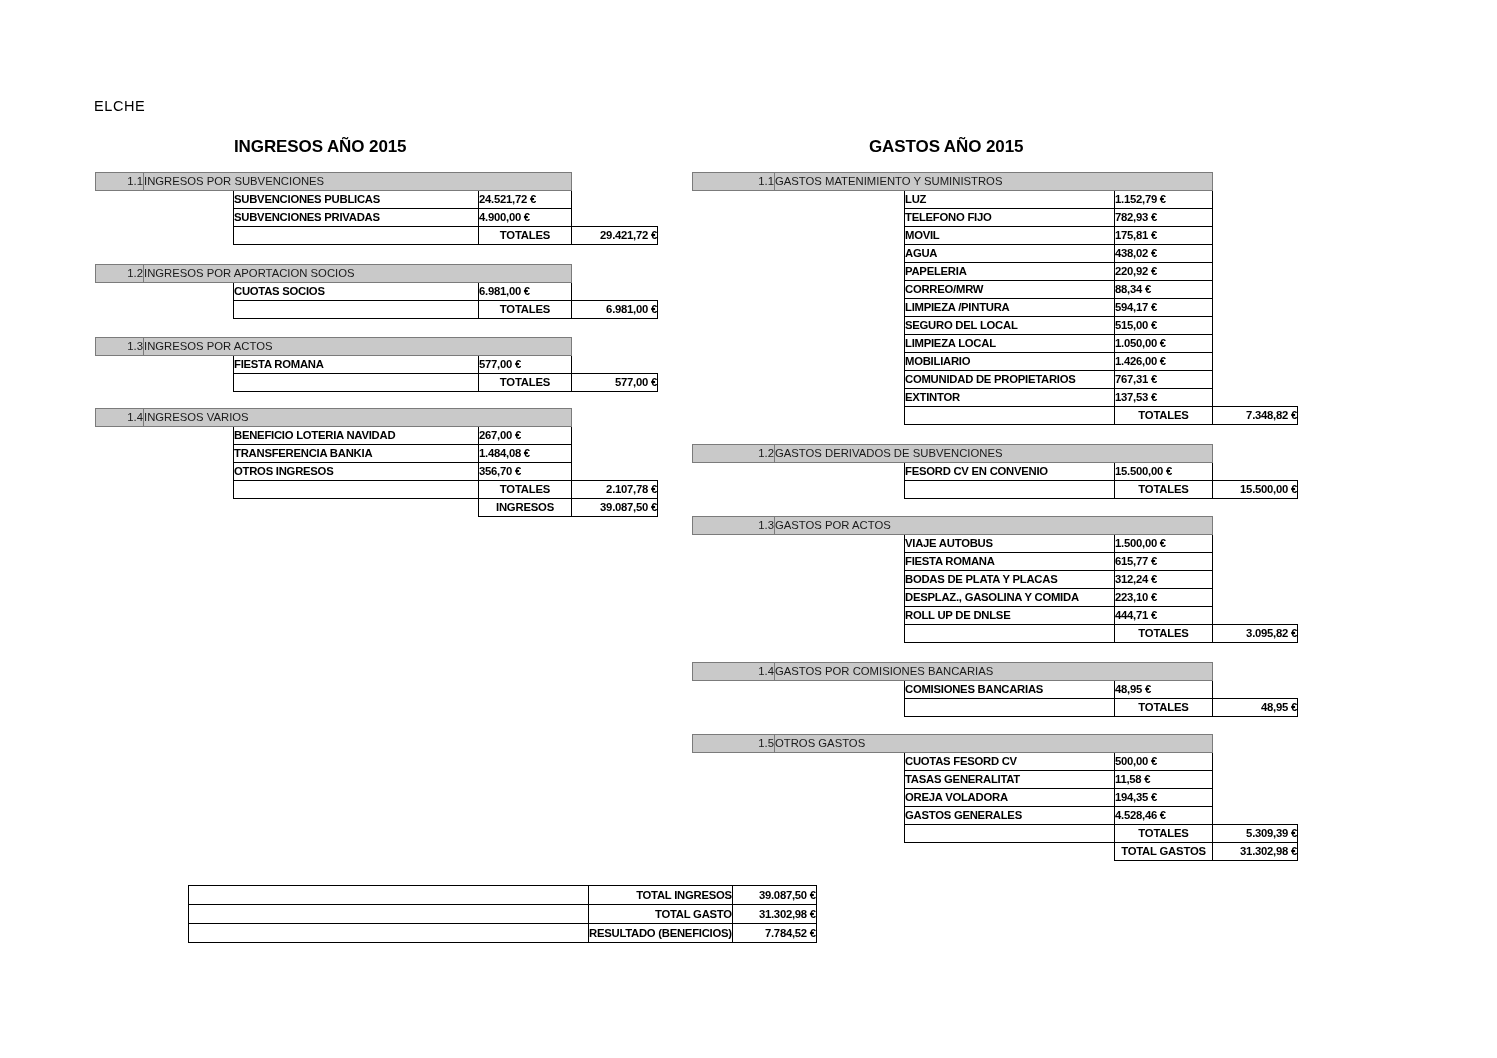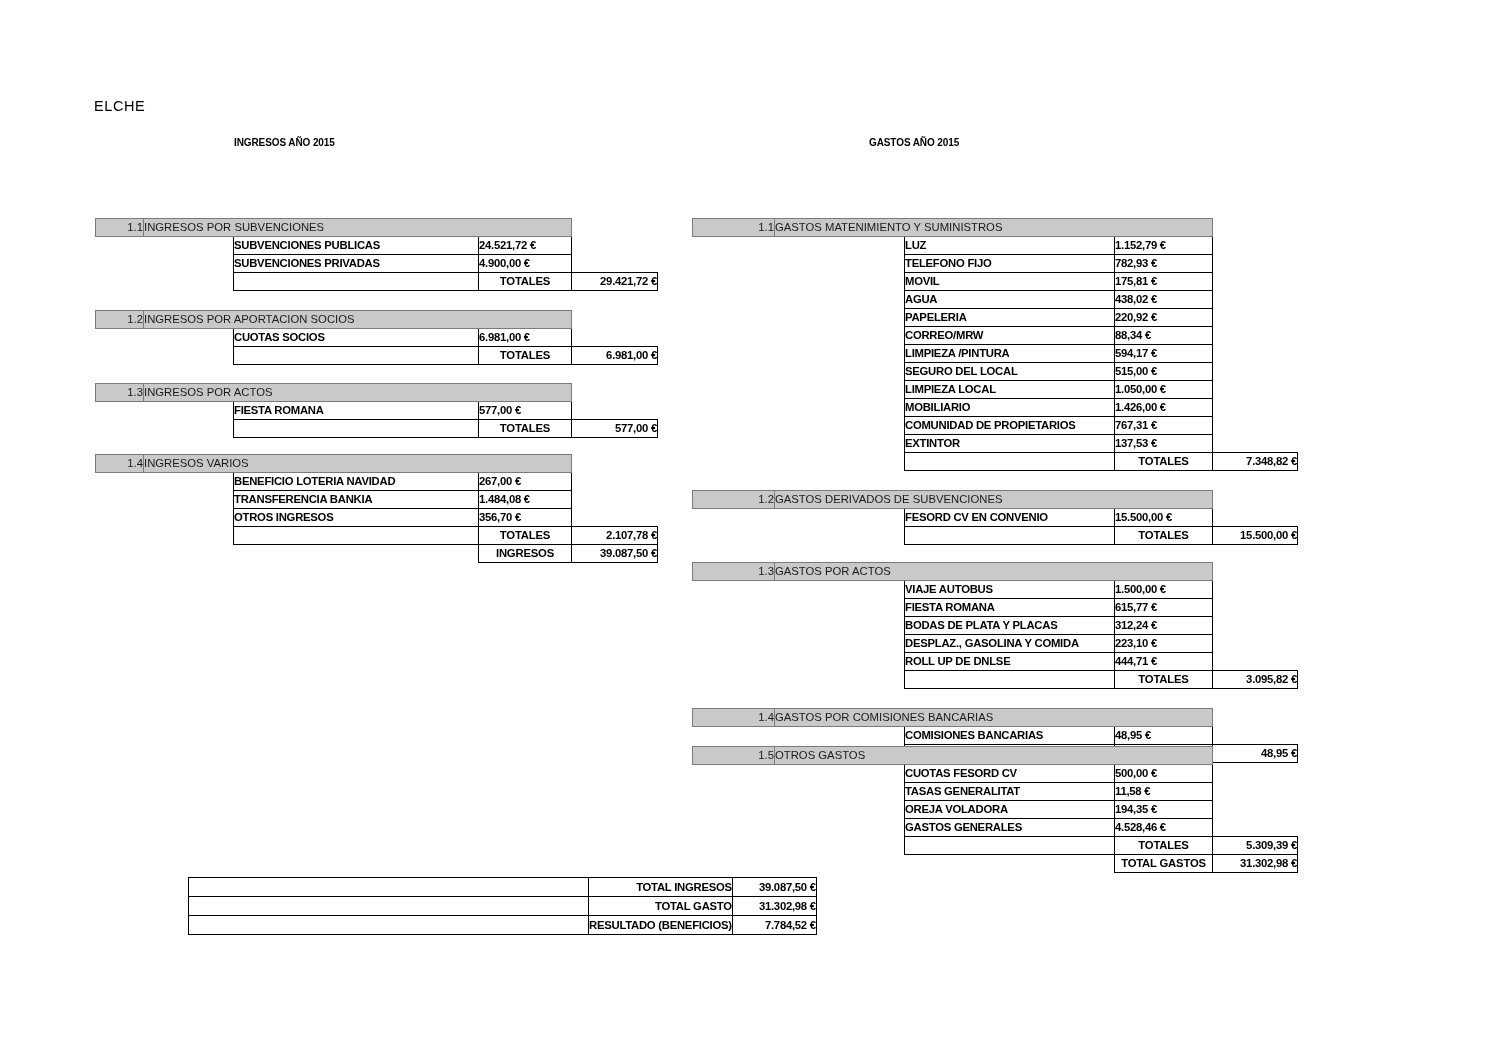--- a/index.html
+++ b/index.html
@@ -23,36 +23,35 @@
   
   #doc-title {
     left: 94px;
     top: 98px;
     font-size: 14.5px;
     font-weight: 400;
     letter-spacing: 0.6px;
     white-space: nowrap;
   }
   .col-title {
-    font-size: 10px;
+    font-size: 17px;
     font-weight: bold;
     letter-spacing: -0.1px;
     white-space: nowrap;
   }
   #income-title { left: 234px; top: 137px; }
   #expense-title { left: 869px; top: 137px; }
 
   
   .block { position: absolute; }
 
   table.sheet {
     border-collapse: collapse;
     table-layout: fixed;
     font-size: 11.3px;
-    margin-top: 46px;
   }
   table.sheet td {
     padding: 0;
     height: 18px;
     line-height: 17px;
     vertical-align: middle;
     white-space: nowrap;
     overflow: hidden;
     box-sizing: border-box;
   }
@@ -107,20 +106,21 @@
   .tot-empty {
     border: 1px solid #000000;
   }
 
   
   #summary-block { left: 188px; top: 877px; }
   table.summary {
     border-collapse: collapse;
     table-layout: fixed;
     font-size: 11.3px;
+    margin-top: 8px;
   }
   table.summary td {
     padding: 0;
     height: 19px;
     line-height: 18px;
     border: 1px solid #000000;
     white-space: nowrap;
     box-sizing: border-box;
     font-weight: bold;
     letter-spacing: -0.25px;
@@ -551,21 +551,21 @@
         <tr>
           <td class="blank"></td>
           <td class="blank"></td>
           <td class="tot-empty"></td>
           <td class="tot-lbl">TOTALES</td>
           <td class="tot-val">48,95 €</td>
         </tr>
       </tbody>
     </table>
   </div>
-<div class="block" style="left: 692px; top: 700px;">
+<div class="block" style="left: 692px; top: 734px;">
     <table class="sheet">
       <colgroup>
         <col style="width: 82px;">
         <col style="width: 130px;">
         <col style="width: 210px;">
         <col style="width: 98px;">
         <col style="width: 85px;">
       </colgroup>
       <tbody>
         <tr>

